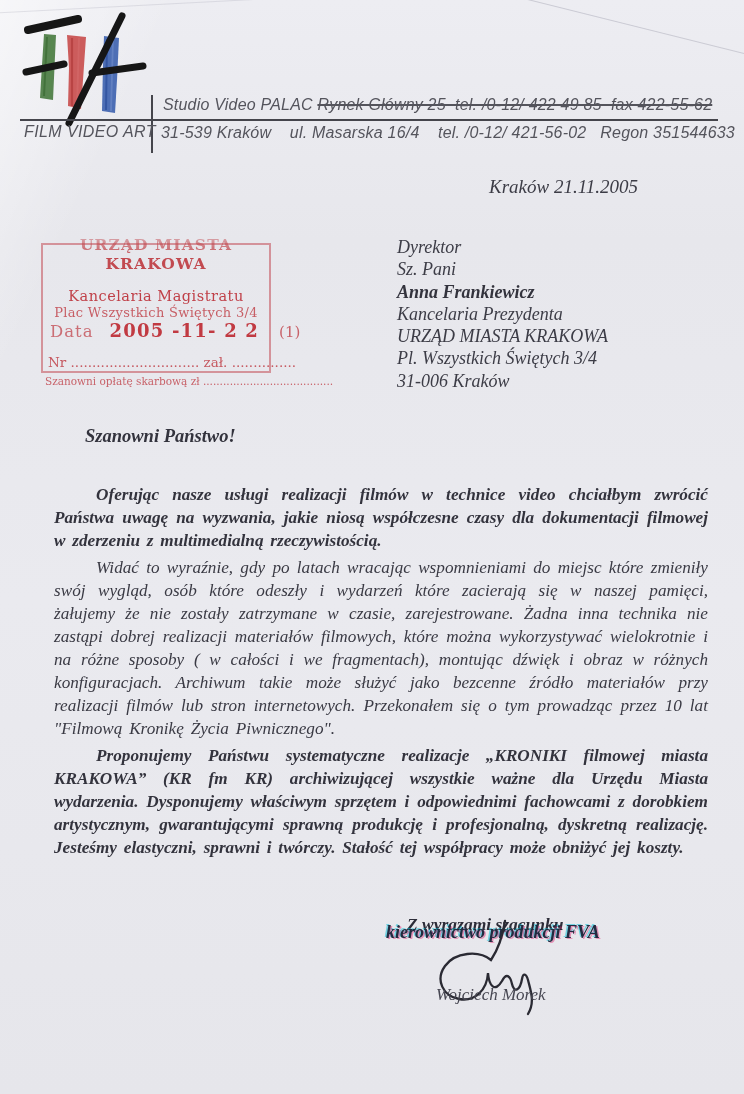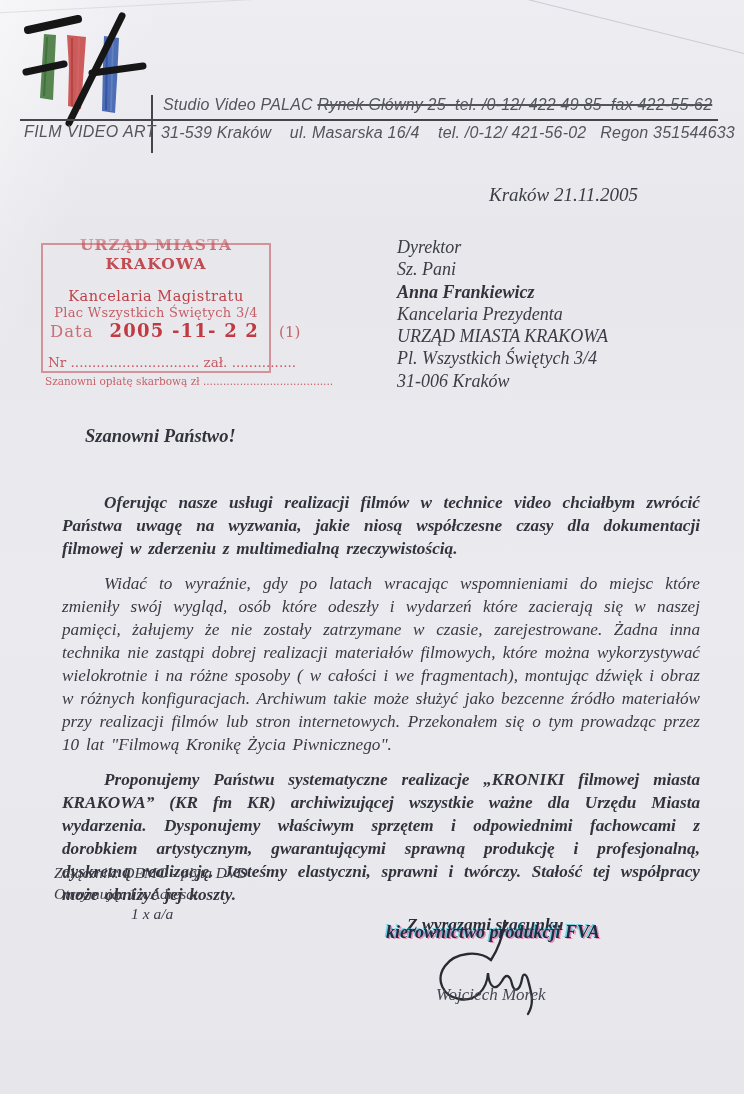--- a/index.html
+++ b/index.html
@@ -31,21 +31,21 @@
   .hdr{
     position:absolute;font-family:"Liberation Sans","DejaVu Sans",sans-serif;
     font-style:italic;color:#54545c;white-space:pre;
   }
   .hdr-line1{left:163px;top:96px;font-size:16px;letter-spacing:.2px;}
   .hdr-line1 .strike{text-decoration:line-through;text-decoration-thickness:1.5px;}
   .hdr-brand{left:24px;top:123px;font-size:16px;letter-spacing:.4px;}
   .hdr-line2{left:161px;top:124px;font-size:16px;letter-spacing:.2px;}
 
   
-  .dateline{position:absolute;left:489px;top:184px;font-style:italic;font-size:19px;color:#3c3c46;}
+  .dateline{position:absolute;left:489px;top:176px;font-style:italic;font-size:19px;color:#3c3c46;}
 
   
   .stamp{
     position:absolute;left:41px;top:243px;width:226px;height:126px;
     border:2px solid rgba(192,62,72,.5);
     font-family:"DejaVu Serif","Liberation Serif",serif;
     color:#c04048;
   }
   .st-office{
     margin-top:-10px;text-align:center;font-weight:bold;font-size:15.5px;
@@ -64,21 +64,21 @@
 
   
   .recipient{position:absolute;left:397px;top:236px;font-style:italic;font-size:18px;line-height:22.3px;color:#3c3c46;}
   .recipient div{white-space:pre;}
   .r-bold{font-weight:bold;color:#33333d;}
 
   
   .salutation{position:absolute;left:85px;top:426px;font-style:italic;font-weight:bold;font-size:18.5px;color:#33333d;}
   .letter-body{position:absolute;left:50px;top:479px;width:662px;}
   .letter-body p{
-    margin:12px;text-indent:42px;text-align:justify;
+    margin:4px;text-indent:42px;text-align:justify;
     font-style:italic;font-size:17.2px;line-height:23px;word-spacing:2.5px;color:#3a3a44;
   }
   .letter-body p.b{font-weight:bold;color:#33333d;}
 
   
   .attachments{position:absolute;left:54px;top:863px;font-style:italic;font-size:15.5px;line-height:20.5px;color:#3c3c46;}
   .attachments .copy-line{padding-left:77px;}
 
   
   .closing-regards{position:absolute;left:407px;top:902px;font-style:italic;font-weight:bold;font-size:17.5px;color:#2c2c38;margin-top:12px;}
@@ -149,25 +149,20 @@
   </div>
 
   <div class="salutation">Szanowni Państwo!</div>
 
   <div class="letter-body">
     <p class="b">Oferując nasze usługi realizacji filmów w technice video chciałbym zwrócić Państwa uwagę na wyzwania, jakie niosą współczesne czasy dla dokumentacji filmowej w zderzeniu z multimedialną rzeczywistością.</p>
     <p>Widać to wyraźnie, gdy po latach wracając wspomnieniami do miejsc które zmieniły swój wygląd, osób które odeszły i wydarzeń które zacierają się w naszej pamięci, żałujemy że nie zostały zatrzymane w czasie, zarejestrowane. Żadna inna technika nie zastąpi dobrej realizacji materiałów filmowych, które można wykorzystywać wielokrotnie i na różne sposoby ( w całości i we fragmentach), montując dźwięk i obraz w różnych konfiguracjach. Archiwum takie może służyć jako bezcenne źródło materiałów przy realizacji filmów lub stron internetowych. Przekonałem się o tym prowadząc przez 10 lat "Filmową Kronikę Życia Piwnicznego".</p>
     <p class="b">Proponujemy Państwu systematyczne realizacje „KRONIKI filmowej miasta KRAKOWA” (KR fm KR) archiwizującej wszystkie ważne dla Urzędu Miasta wydarzenia. Dysponujemy właściwym sprzętem i odpowiednimi fachowcami z dorobkiem artystycznym, gwarantującymi sprawną produkcję i profesjonalną, dyskretną realizację. Jesteśmy elastyczni, sprawni i twórczy. Stałość tej współpracy może obniżyć jej koszty.</p>
   </div>
 
-  <div class="attachments">
-    <div>Załącznik: DEMO - płyta DVD</div>
-    <div>Otrzymują: 1 x Adresat</div>
-    <div class="copy-line">1 x a/a</div>
-  </div>
 
   <div class="closing-regards">Z wyrazami szacunku</div>
   <div class="closing-sender">kierownictwo produkcji FVA</div>
 
   <svg class="sig-svg" width="170" height="100" viewBox="0 0 170 100" aria-hidden="true">
     <path d="M80 3 C78 16 74 30 66 42 C54 32 30 34 20 48 C10 62 18 78 34 81 C50 84 62 72 63 55 C64 68 70 75 77 63 C81 55 85 57 87 66 C89 75 95 73 97 61 C98 55 101 55 103 62 C106 74 110 84 103 96" fill="none" stroke="#2a2a33" stroke-width="2.3" stroke-linecap="round"></path>
   </svg>
 
   <div class="signer">Wojciech Morek</div>
 

